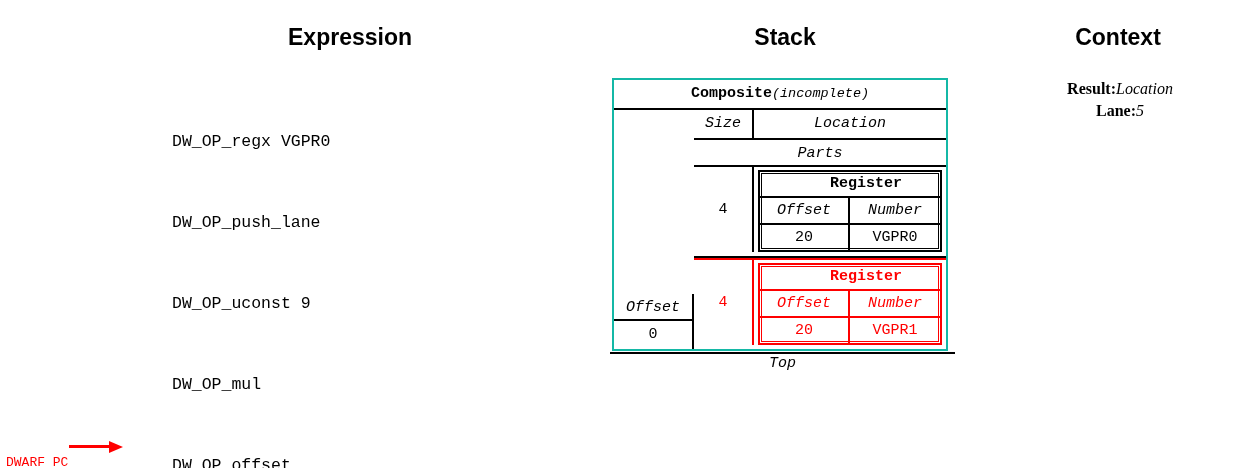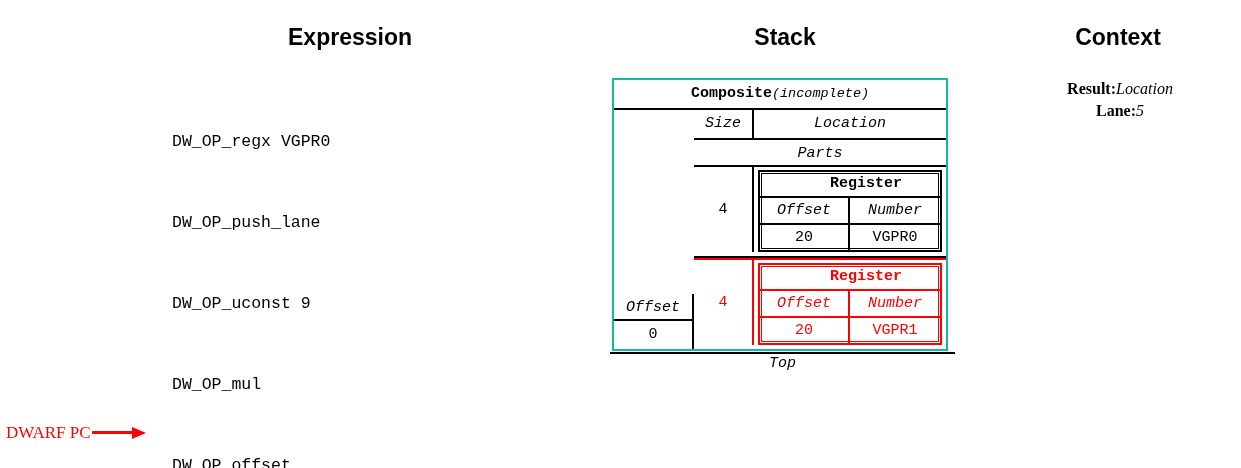--- a/index.html
+++ b/index.html
@@ -42,24 +42,25 @@
   
   #dwarf-pc-marker {
     position: absolute;
     left: 6px;
     top: 424px;
     display: flex;
     align-items: center;
     color: #ff0000;
   }
   #dwarf-pc-label {
-    font-family: Liberation Serif, serif;
-    font-size: 17px;
+    font-family: Liberation Mono, monospace;
+    font-size: 13px;
     white-space: nowrap;
     line-height: 1;
+    margin-top: 32px;
   }
   #dwarf-pc-arrow {
     position: relative;
     width: 58px;
     height: 12px;
     margin-left: 1px;
   }
   #dwarf-pc-arrow .shaft {
     position: absolute;
     left: 0;

